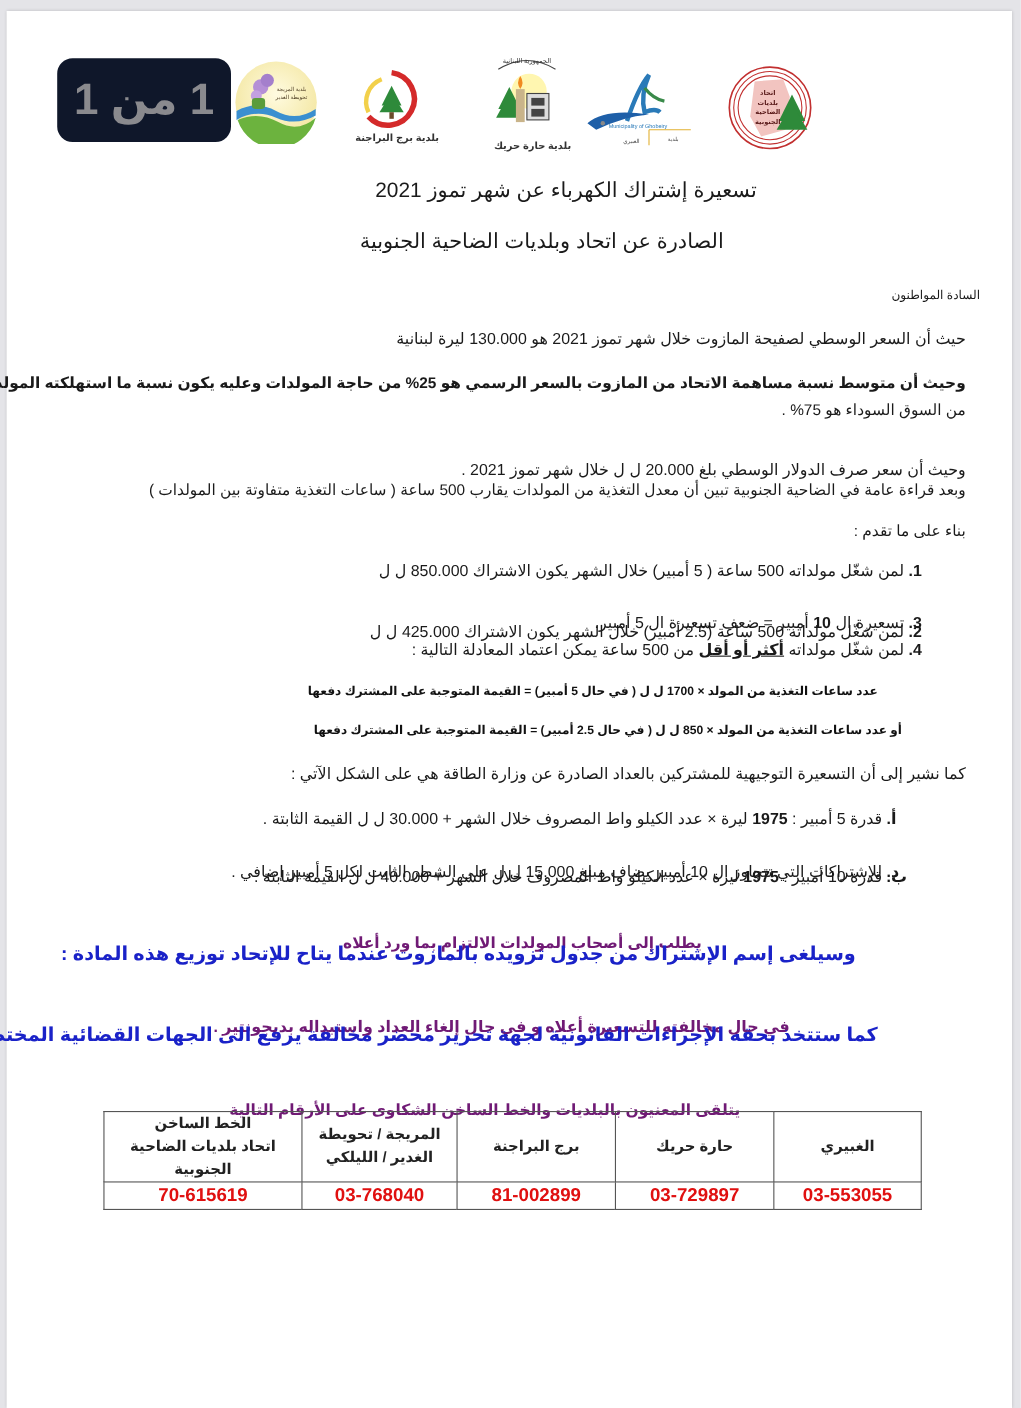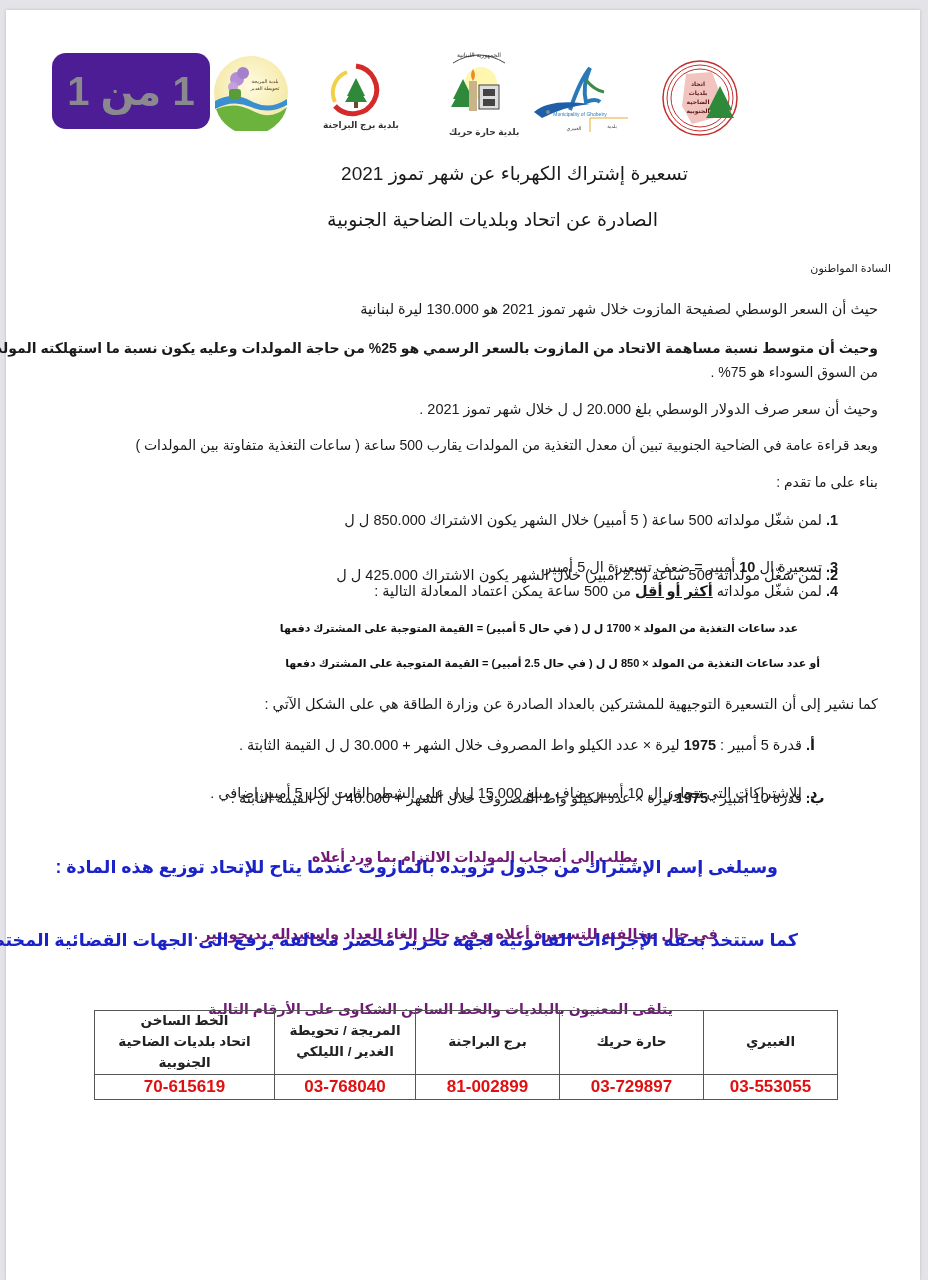--- a/index.html
+++ b/index.html
@@ -9,21 +9,21 @@
     font-family: "Liberation Sans", "DejaVu Sans", sans-serif;
     position: relative;
   }
   .page {
     position: absolute; left: 6px; top: 10px; width: 914px; height: 1270px;
     background: #ffffff;
     box-shadow: 0 0 3px rgba(0,0,0,0.18);
   }
   .page-badge {
     position: absolute; left: 52px; top: 53px; width: 158px; height: 76px;
-    background: #4c1d95; border-radius: 14px;
+    background: #0f172a; border-radius: 14px;
     display: flex; align-items: center; justify-content: center;
     font-size: 40px; font-weight: bold; color: #8a8a8e;
     direction: rtl;
   }
   .logo { position: absolute; }
   .logo-cap { position: absolute; font-size: 9px; color: #333; font-weight: bold; white-space: nowrap; direction: rtl; }
   .doc { position: absolute; left: 0; top: 0; width: 928px; direction: rtl; color: #111; }
   .t { position: absolute; white-space: nowrap; direction: rtl; }
   .title { font-size: 19px; color: #1a1a1a; letter-spacing: 0.5px; }
   .body { font-size: 14.5px; color: #1a1a1a; }
@@ -128,21 +128,21 @@
 
 <div class="doc">
   <div class="t title" style="right:240px;top:162px;">تسعيرة إشتراك الكهرباء عن شهر تموز 2021</div>
   <div class="t title" style="right:270px;top:208px;">الصادرة عن اتحاد وبلديات الضاحية الجنوبية</div>
 
   <div class="t body" style="right:37px;top:262px;font-size:11px;">السادة المواطنون</div>
 
   <div class="t body" style="right:50px;top:301px;">حيث أن السعر الوسطي لصفيحة المازوت خلال شهر تموز 2021  هو 130.000 ليرة لبنانية</div>
   <div class="t body" style="right:50px;top:340px;font-size:14px;font-weight:bold;">وحيث أن متوسط نسبة مساهمة الاتحاد من المازوت بالسعر الرسمي هو 25% من حاجة المولدات وعليه يكون نسبة ما استهلكته المولدات</div>
   <div class="t body" style="right:50px;top:364px;font-size:14px;">من السوق السوداء هو 75% .</div>
-  <div class="t body" style="right:50px;top:401px;margin-left:20px;">وحيث أن سعر صرف الدولار الوسطي بلغ 20.000 ل ل خلال شهر تموز 2021 .</div>
+  <div class="t body" style="right:50px;top:420px;margin-left:20px;">وحيث أن سعر صرف الدولار الوسطي بلغ 20.000 ل ل خلال شهر تموز 2021 .</div>
   <div class="t body" style="right:50px;top:437px;font-size:14px;">وبعد قراءة عامة في الضاحية الجنوبية تبين أن معدل التغذية من المولدات يقارب 500 ساعة ( ساعات التغذية متفاوتة بين المولدات )</div>
   <div class="t body" style="right:50px;top:474px;font-size:14px;">بناء على ما تقدم :</div>
 
   <div class="t body" style="right:80px;top:512px;">
     <span class="num">1.</span>
     <span>لمن شغّل مولداته 500 ساعة ( 5 أمبير) خلال الشهر يكون الاشتراك 850.000 ل ل</span>
   </div>
   <div class="t body" style="right:80px;top:535px;margin-top:32px;">
     <span class="num">2.</span>
     <span>لمن شغّل مولداته 500 ساعة (2.5 أمبير) خلال الشهر يكون الاشتراك 425.000 ل ل</span>

